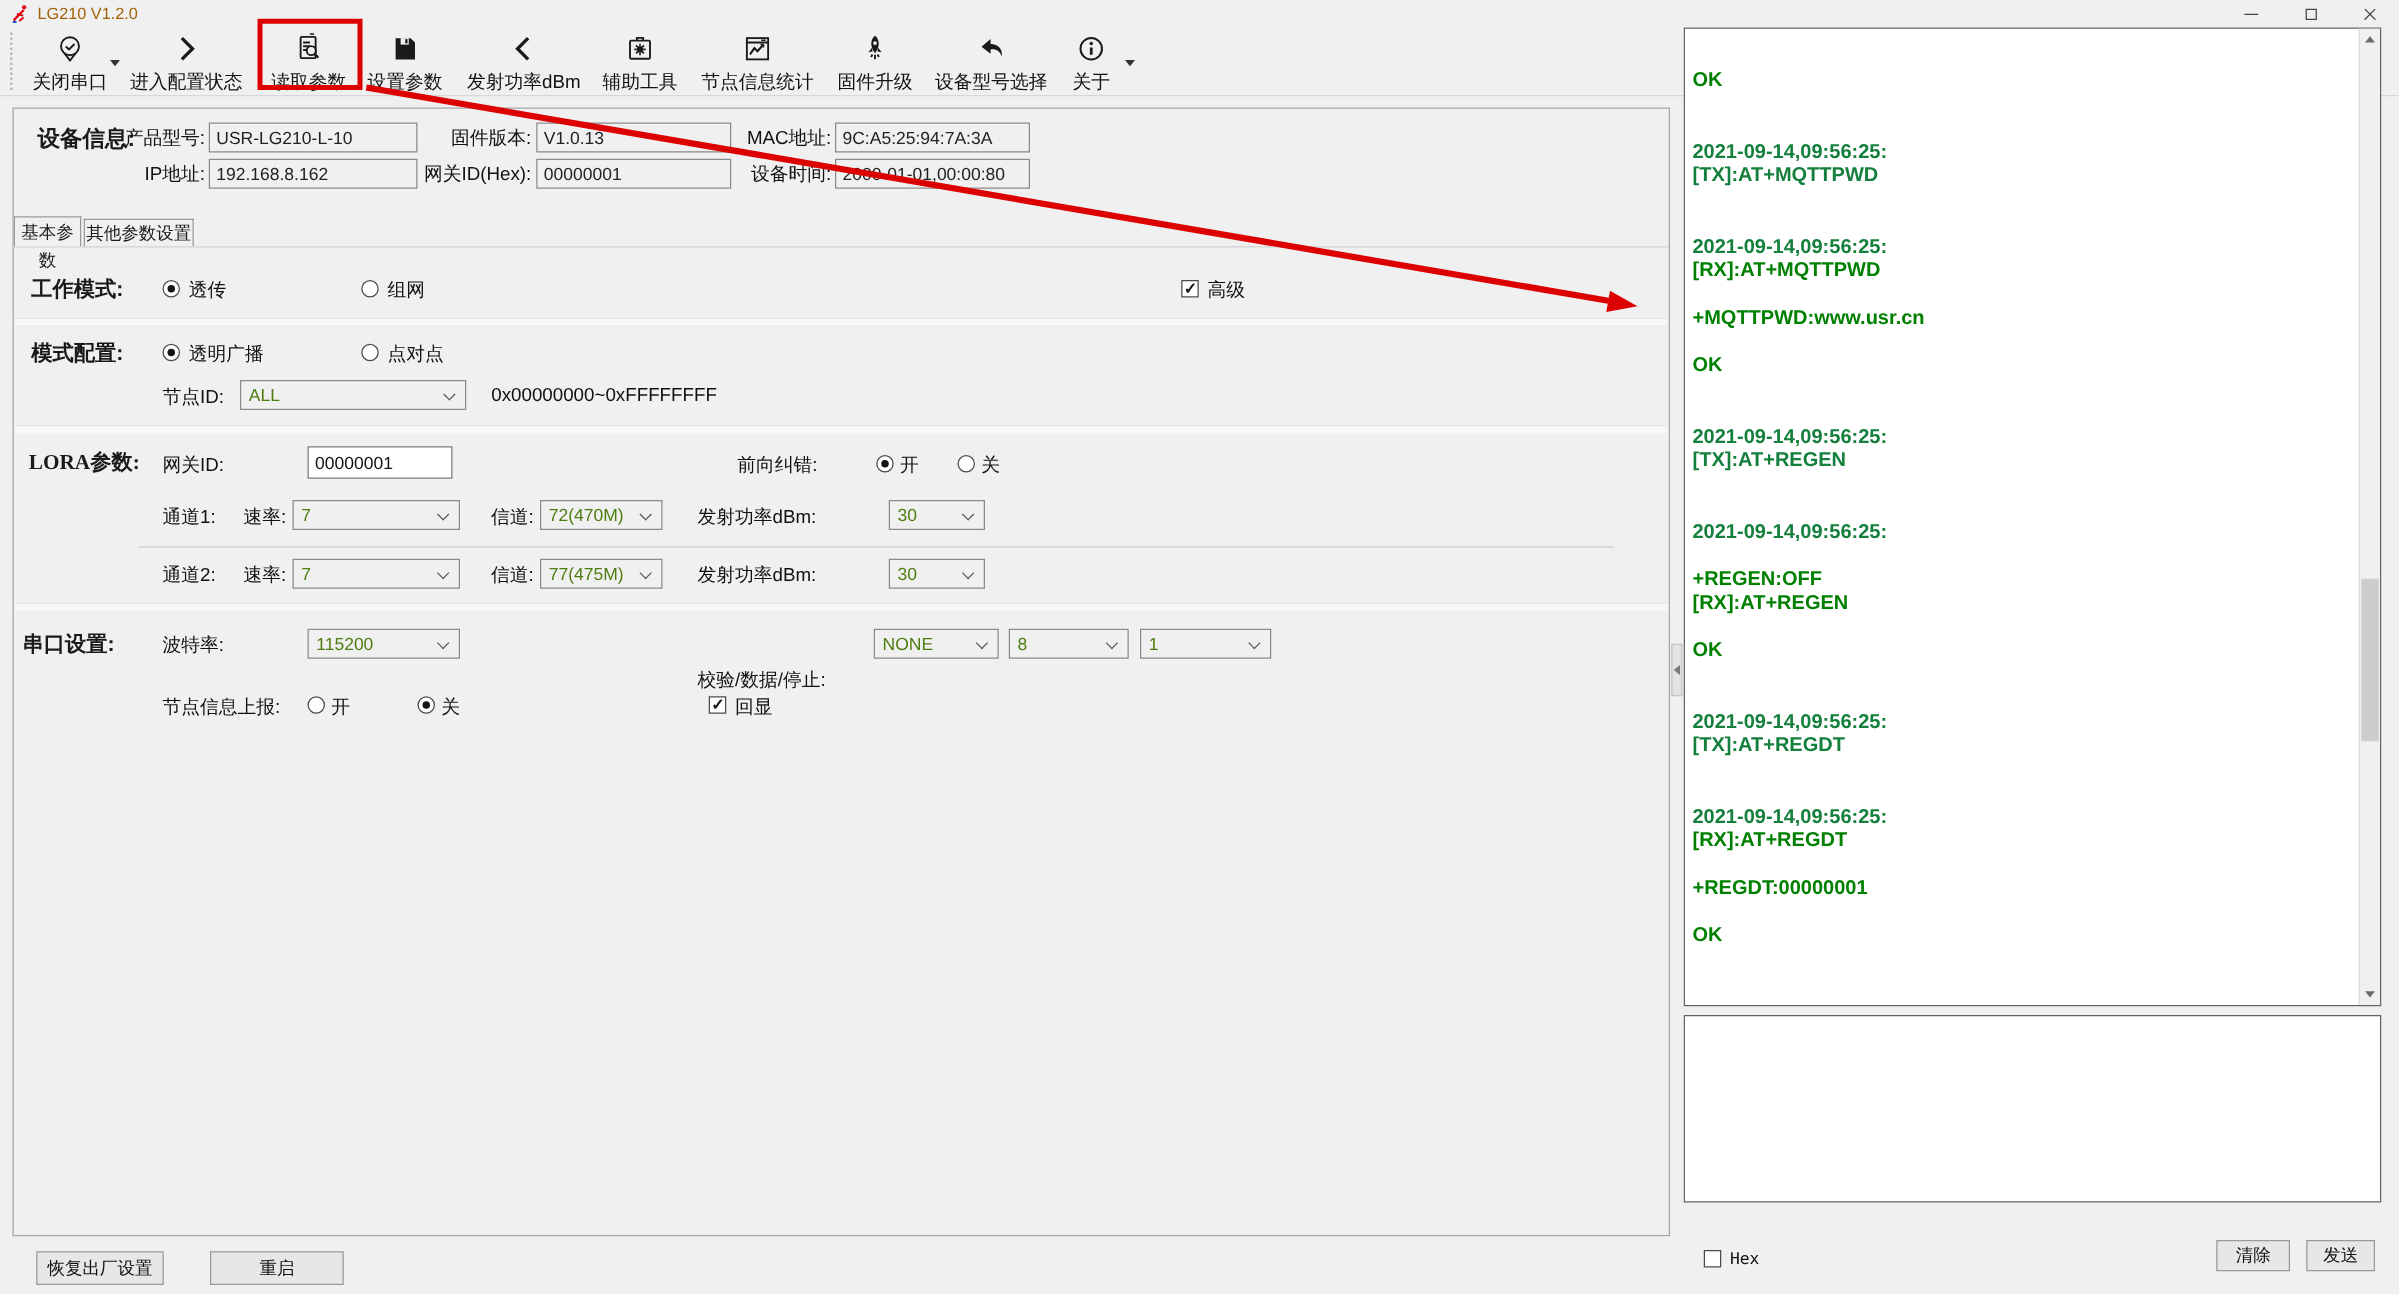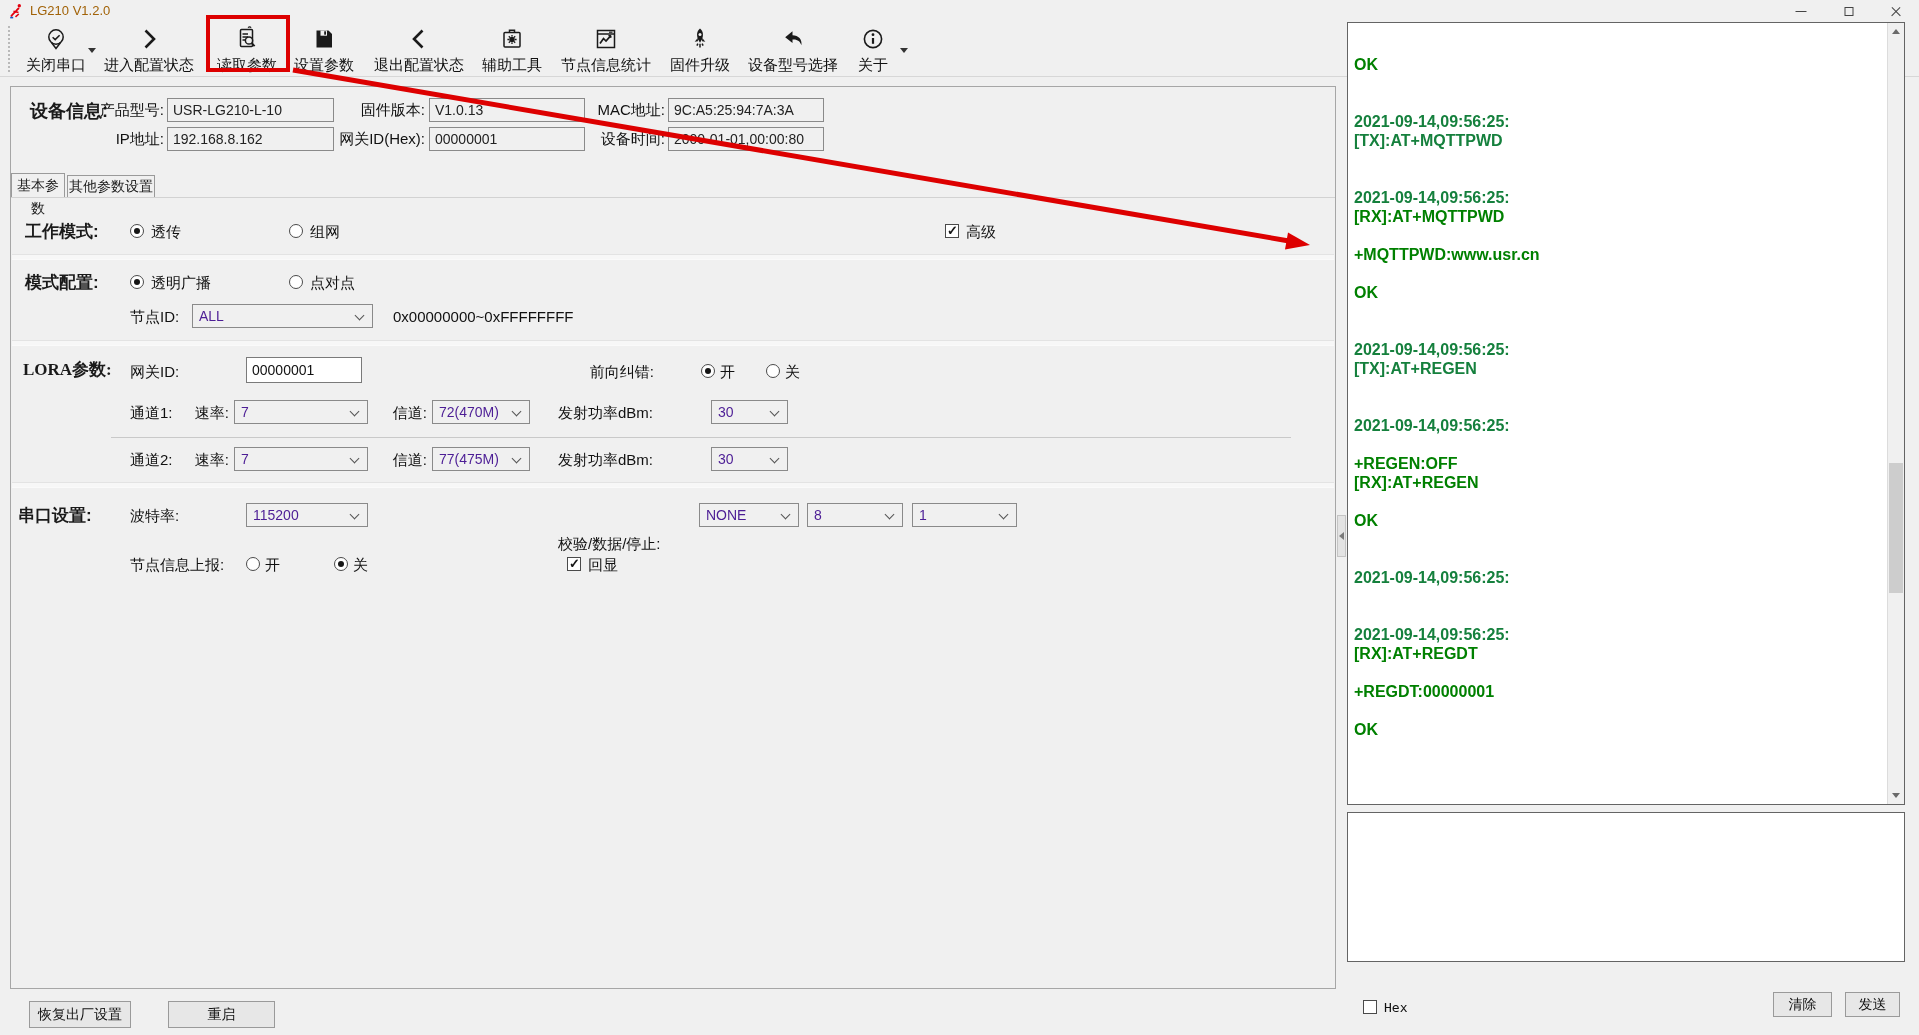--- a/index.html
+++ b/index.html
@@ -31,21 +31,21 @@
   #main-panel{left:10px;top:86px;width:1326px;height:903px;background:#f0f0f0;border:1px solid #a6a6a6;}
   .blabel{font-weight:bold;font-size:18px;}
   .slabel{font-weight:bold;font-size:17px;}
   .lbl{font-size:15px;color:#111;}
   .rlbl{font-size:15px;color:#111;text-align:right;}
   .field{position:absolute;height:24px;background:#f0f0f0;border:1px solid #8a8a8a;font-size:14px;
          line-height:22px;padding:0 5px;color:#222;overflow:hidden;}
   .tbox{position:absolute;height:26px;background:#ffffff;border:1px solid #7a7a7a;font-size:14px;
         line-height:24px;padding:0 5px;color:#111;}
   .combo{position:absolute;height:24px;background:#f0f0f0;border:1px solid #8a8a8a;font-size:14px;
-         line-height:22px;padding:0 20px 0 6px;color:#4c1d95;cursor:pointer;}
+         line-height:22px;padding:0 20px 0 6px;color:#4d7c0f;cursor:pointer;}
   .combo::after{content:"";position:absolute;right:9px;top:7px;width:6px;height:6px;
                 border-right:1.6px solid #555;border-bottom:1.6px solid #555;transform:rotate(45deg);}
   .radio{position:absolute;width:14px;height:14px;border:1px solid #4a4a4a;border-radius:50%;background:#fff;cursor:pointer;}
   .radio.on::after{content:"";position:absolute;left:3px;top:3px;width:6px;height:6px;border-radius:50%;background:#151515;}
   .check{position:absolute;width:14px;height:14px;border:1px solid #4a4a4a;background:#fff;cursor:pointer;}
   .check.on::after{content:"✓";position:absolute;left:1px;top:-2px;font-size:13px;font-weight:bold;color:#151515;}
   .sep{position:absolute;left:1px;width:1322px;height:6px;background:#f7f7f7;
        border-top:1px solid #e3e3e3;border-bottom:1px solid #fafafa;}
   .tab{position:absolute;background:#f0f0f0;border:1px solid #9a9a9a;border-bottom:none;
        font-size:14px;text-align:center;cursor:pointer;}
@@ -155,21 +155,21 @@
       </span>
       <span class="tlabel">设置参数</span>
     </div>
 
     <div class="titem" style="left:354px;">
       <span class="ticon">
         <svg class="icon" width="26" height="26" viewBox="0 0 26 26" fill="none" stroke="#1a1a1a" stroke-width="2.6">
           <polyline points="16.5,4.5 8,13 16.5,21.5"></polyline>
         </svg>
       </span>
-      <span class="tlabel">退出配置状态</span>
+      <span class="tlabel">发射功率dBm</span>
     </div>
 
     <div class="titem" style="left:447px;">
       <span class="ticon">
         <svg class="icon" width="26" height="26" viewBox="0 0 26 26" fill="none" stroke="#1a1a1a" stroke-width="1.5">
           <rect x="5" y="6.5" width="16" height="14.5" rx="1"></rect>
           <path d="M10.5,6.5 v-2.2 h5 v2.2"></path>
           <circle cx="13" cy="13.5" r="2" fill="#1a1a1a"></circle>
           <path d="M13,8.9 L13,10.6 M13,16.4 L13,18.1 M8.4,13.5 L10.1,13.5 M15.9,13.5 L17.6,13.5 M9.8,10.3 L11,11.5 M16.2,10.3 L15,11.5 M9.8,16.7 L11,15.5 M16.2,16.7 L15,15.5" stroke-width="1.3"></path>
         </svg>
@@ -333,20 +333,21 @@
       <div class="log-line mt0" data-color="green">[RX]:AT+MQTTPWD</div>
       <div class="log-line mt1" data-color="green">+MQTTPWD:www.usr.cn</div>
       <div class="log-line mt1" data-color="green">OK</div>
       <div class="log-line mt2" data-color="blue">2021-09-14,09:56:25:</div>
       <div class="log-line mt0" data-color="blue">[TX]:AT+REGEN</div>
       <div class="log-line mt2" data-color="blue">2021-09-14,09:56:25:</div>
       <div class="log-line mt1" data-color="green">+REGEN:OFF</div>
       <div class="log-line mt0" data-color="green">[RX]:AT+REGEN</div>
       <div class="log-line mt1" data-color="green">OK</div>
       <div class="log-line mt2" data-color="blue">2021-09-14,09:56:25:</div>
+      <div class="log-line mt0" data-color="blue">[TX]:AT+REGDT</div>
       <div class="log-line mt2" data-color="blue">2021-09-14,09:56:25:</div>
       <div class="log-line mt0" data-color="green">[RX]:AT+REGDT</div>
       <div class="log-line mt1" data-color="green">+REGDT:00000001</div>
       <div class="log-line mt1" data-color="green">OK</div>
     </div>
     <div id="log-scrollbar">
       <span id="sb-up" class="sb-arrow"></span>
       <span id="sb-thumb"></span>
       <span id="sb-down" class="sb-arrow"></span>
     </div>

